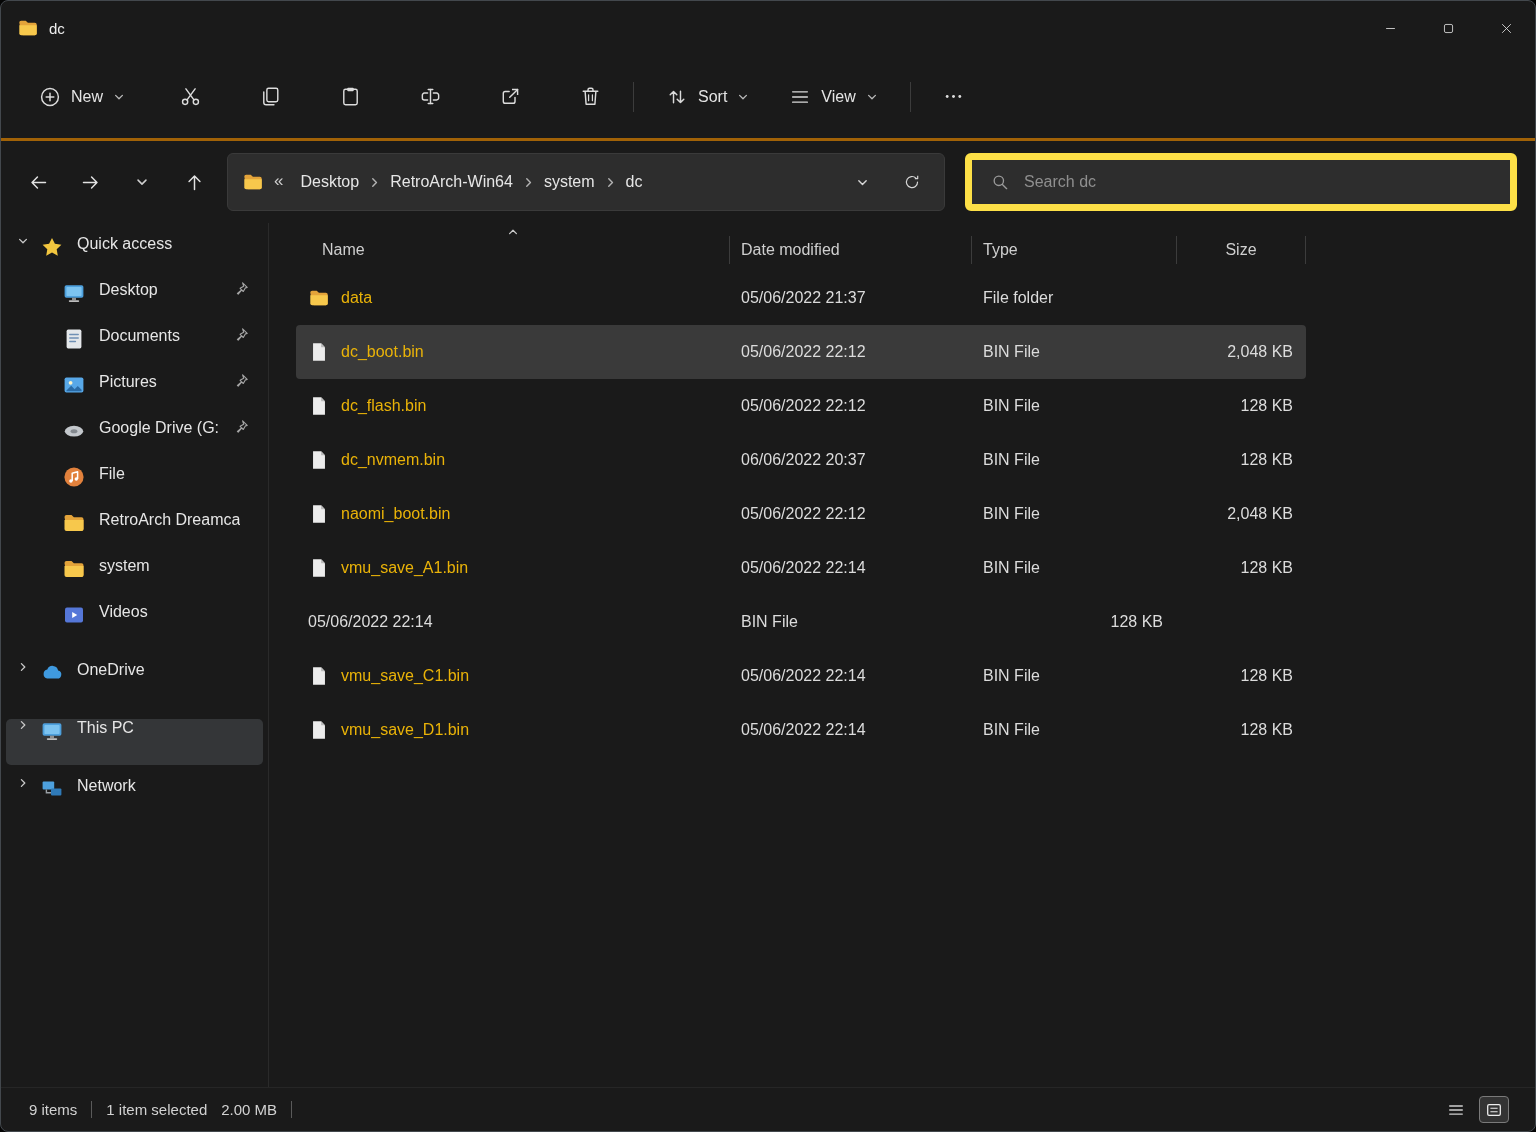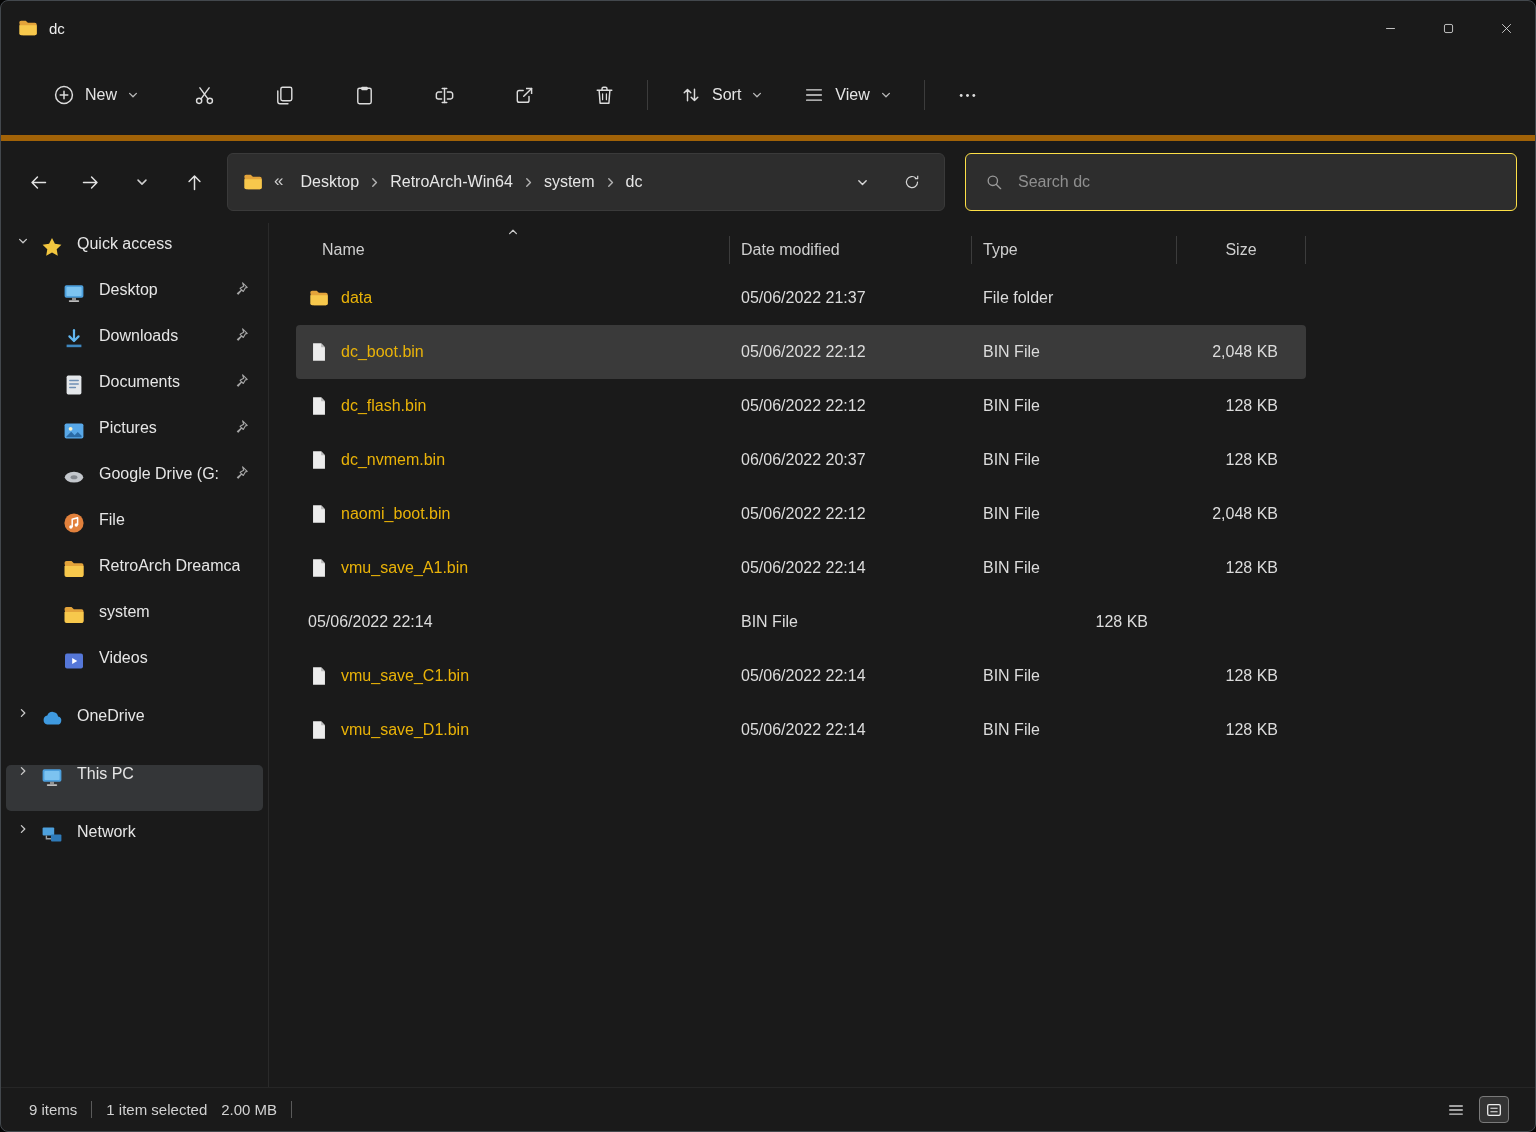--- a/index.html
+++ b/index.html
@@ -9,21 +9,21 @@
 
   
   .titlebar { flex:0 0 54px; display:flex; align-items:center; padding-left:16px; }
   .titlebar .app-icon { width:22px; height:22px; margin-right:10px; }
   .titlebar .title { font-size:15px; color:#ededed; }
   .window-controls { margin-left:auto; display:flex; height:100%; }
   .win-btn { width:58px; height:100%; display:flex; align-items:center; justify-content:center; color:#d9d9d9; cursor:default; }
   .win-btn svg { width:15px; height:15px; }
 
   
-  .toolbar { flex:0 0 86px; display:flex; align-items:center; padding:0 40px; border-bottom:6px solid #a16207; }
+  .toolbar { flex:0 0 86px; display:flex; align-items:center; padding:0 26px; border-bottom:3px solid #a16207; }
   .tool-btn { display:flex; align-items:center; gap:10px; color:#e4e4e4; font-size:16px; border-radius:5px; padding:10px 12px; }
   .tool-btn svg.lead { width:22px; height:22px; color:#dadada; }
   .tool-btn svg.chev { width:12px; height:12px; color:#b9b9b9; }
   .icon-btn { width:46px; height:46px; display:flex; align-items:center; justify-content:center; border-radius:5px; }
   .icon-btn svg { width:23px; height:23px; color:#dcdcdc; }
   .tb-group { display:flex; align-items:center; gap:34px; margin-left:30px; }
   .tb-sep { width:1px; height:30px; background:#3c3c3c; margin:0 20px; }
 
   
   .navbar { flex:0 0 82px; display:flex; align-items:center; padding:0 16px; }
@@ -33,21 +33,21 @@
   .nav-btn.small svg { width:14px; height:14px; color:#cfcfcf; }
   .address-bar { height:58px; width:718px; background:#2d2d2d; border:1px solid #3a3a3a; border-radius:6px; display:flex; align-items:center; padding:0 14px; }
   .address-bar .loc-icon { width:22px; height:22px; flex:0 0 auto; }
   .crumb-overflow { color:#cfcfcf; font-size:17px; padding:0 8px 2px 10px; }
   .crumb { font-size:16px; color:#e6e6e6; padding:8px 9px; border-radius:4px; white-space:nowrap; }
   .crumb-sep { width:13px; height:13px; color:#b3b3b3; }
   .addr-actions { margin-left:auto; display:flex; align-items:center; gap:14px; }
   .addr-actions .nav-btn { width:36px; height:36px; }
   .addr-actions svg { width:18px; height:18px; color:#d6d6d6; }
   .addr-actions .dd svg { width:13px; height:13px; }
-  .search-box { height:58px; flex:1; margin-left:20px; margin-right:2px; background:#2d2d2d; border:1px solid #fde047; border-radius:6px; display:flex; align-items:center; padding:0 18px; gap:14px; }
+  .search-box { height:58px; flex:1; margin-left:20px; margin-right:2px; background:#2d2d2d; border:7px solid #fde047; border-radius:6px; display:flex; align-items:center; padding:0 18px; gap:14px; }
   .search-box svg { width:20px; height:20px; color:#9a9a9a; flex:0 0 auto; }
   .search-box input { flex:1; background:transparent; border:none; outline:none; font-family:"Liberation Sans",sans-serif; font-size:16px; color:#e3e3e3; }
   .search-box input::placeholder { color:#8f8f8f; }
 
   
   .main { flex:1; display:flex; min-height:0; }
   .sidebar { flex:0 0 268px; border-right:1px solid #2a2a2a; padding-top:12px; overflow:hidden; }
   .side-row { height:46px; display:flex; align-items:flex-start; margin:0 5px; border-radius:5px; font-size:16px; color:#e6e6e6; white-space:nowrap; }
   .side-row.selected { background:#343638; }
   .side-row .tw { width:34px; display:flex; justify-content:center; flex:0 0 auto; }
@@ -66,21 +66,21 @@
   .col-head.name { padding-left:26px; }
   .col-head.sep::before { content:""; position:absolute; left:0; top:7px; bottom:7px; width:1px; background:#3c3c3c; }
   .col-head.size { justify-content:center; padding-right:12px; }
   .col-head.size::after { content:""; position:absolute; right:0; top:7px; bottom:7px; width:1px; background:#3c3c3c; }
   .sort-caret { position:absolute; left:50%; top:-3px; transform:translateX(-50%); width:12px; height:12px; color:#c8c8c8; }
   .file-row { height:54px; align-items:center; font-size:16px; color:#dcdcdc; border-radius:4px; }
   .file-row.selected { background:#3a3a3a; }
   .cell { padding-left:12px; white-space:nowrap; overflow:hidden; }
   .name-cell { display:flex; align-items:center; gap:11px; color:#eab308; }
   .name-cell svg { width:22px; height:22px; flex:0 0 auto; }
-  .size-cell { text-align:right; padding-right:28px; }
+  .size-cell { text-align:right; padding-right:13px; }
 
   
   .statusbar { flex:0 0 44px; display:flex; align-items:center; padding:0 26px 0 28px; font-size:15px; color:#d2d2d2; border-top:1px solid #262626; }
   .st-sep { width:1px; height:17px; background:#5a5a5a; margin:0 14px; }
   .st-size { margin-left:14px; }
   .view-toggles { margin-left:auto; display:flex; align-items:center; gap:8px; }
   .vt-btn { width:30px; height:27px; display:flex; align-items:center; justify-content:center; border-radius:4px; color:#cfcfcf; }
   .vt-btn svg { width:18px; height:18px; }
   .vt-btn.active { border:1px solid #7a7a7a; background:#333333; color:#eeeeee; }
 </style>
@@ -410,29 +410,20 @@
         <svg class="s-icon">
             <use href="#i-monitor"></use>
           </svg>
         <span class="side-label">Desktop</span>
         <svg class="pin">
             <use href="#i-pin"></use>
           </svg>
       </div>
       <div class="side-row child">
         <svg class="s-icon">
-            <use href="#i-download"></use>
-          </svg>
-        <span class="side-label">Downloads</span>
-        <svg class="pin">
-            <use href="#i-pin"></use>
-          </svg>
-      </div>
-      <div class="side-row child">
-        <svg class="s-icon">
             <use href="#i-doc"></use>
           </svg>
         <span class="side-label">Documents</span>
         <svg class="pin">
             <use href="#i-pin"></use>
           </svg>
       </div>
       <div class="side-row child">
         <svg class="s-icon">
             <use href="#i-picture"></use>

